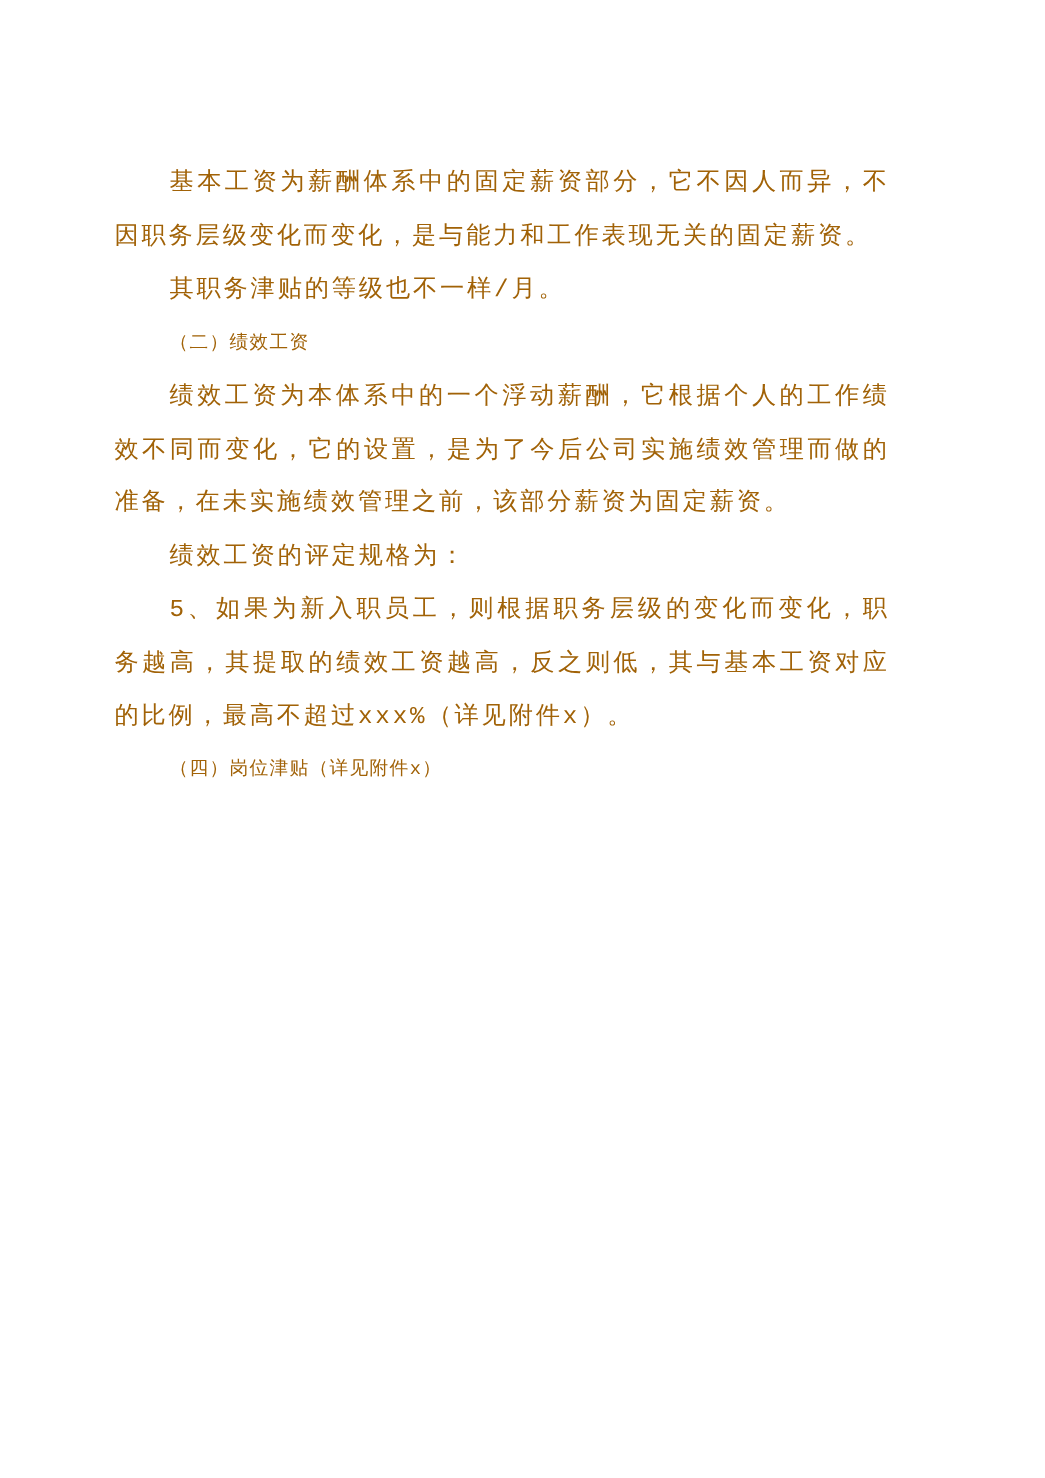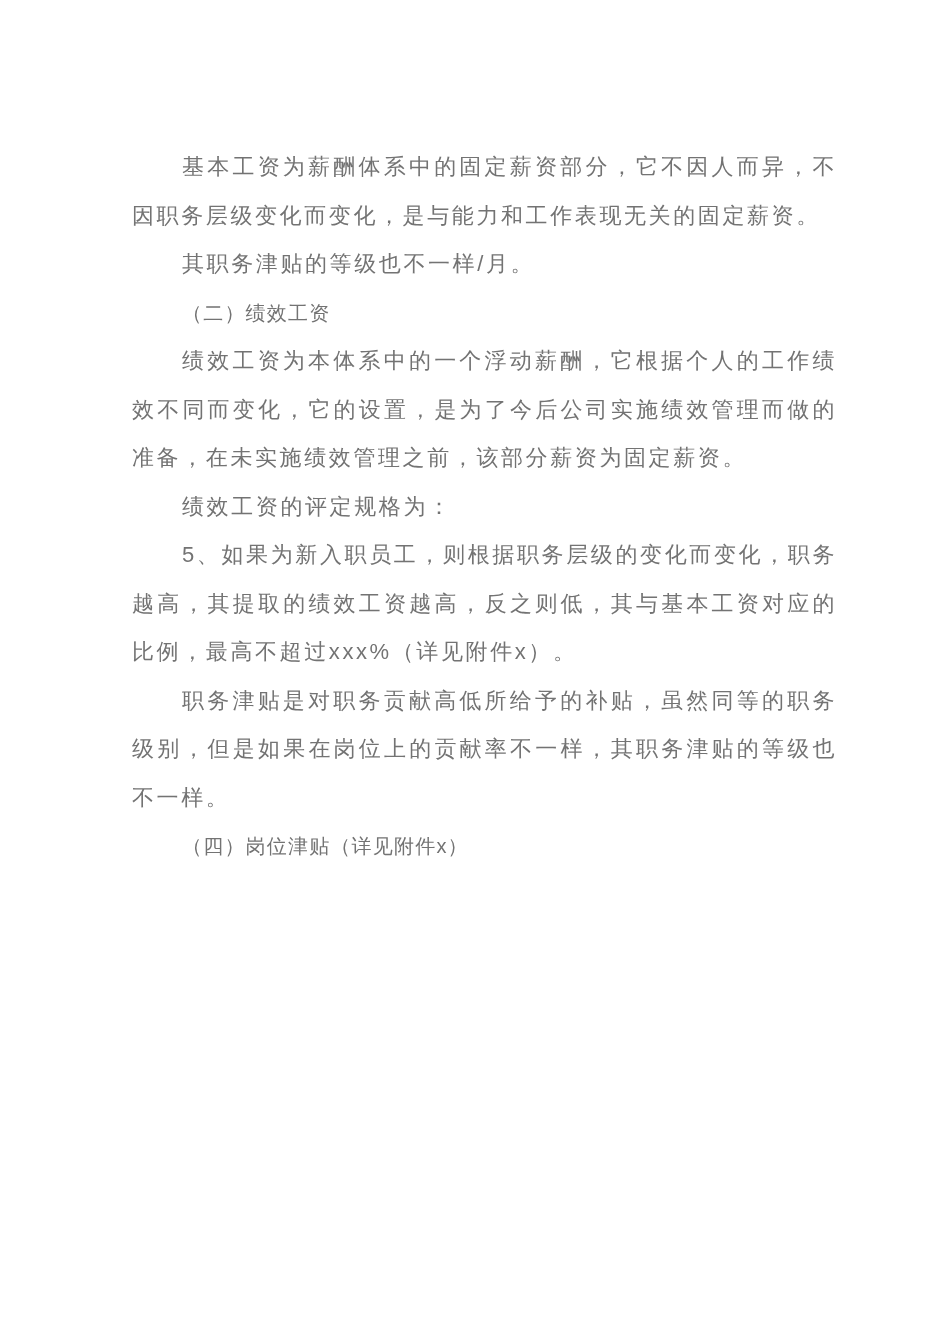--- a/index.html
+++ b/index.html
@@ -1,47 +1,46 @@
 <!DOCTYPE html>
 <html><head>
   <meta charset="utf-8">
   <style>
     html, body { margin: 0; padding: 0; background: #ffffff; }
     body { width: 950px; height: 1344px; position: relative; overflow: hidden; }
     .page {
       position: absolute;
-      left: 132px;
+      left: 104px;
       top: 143px;
       width: 705px;
-      font-family: Liberation Sans, sans-serif;
+      font-family: Liberation Mono, monospace;
       font-size: 22px;
-      color: #737373;
+      color: #a16207;
       line-height: 48.5px;
       letter-spacing: 2.6px;
     }
     .p {
       margin: 0;
       text-indent: 50px;
       text-align: justify;
       text-align-last: left;
       word-break: break-all;
     }
     .h {
       margin: 0;
       text-indent: 50px;
       font-weight: normal;
-      font-size: 20px;
+      font-size: 17px;
     }
     .h.tight { letter-spacing: 1.2px; }
   </style>
 </head>
 <body>
 
 <div class="page">
   <p class="p">基本工资为薪酬体系中的固定薪资部分，它不因人而异，不因职务层级变化而变化，是与能力和工作表现无关的固定薪资。</p>
   <p class="p">其职务津贴的等级也不一样/月。</p>
   <p class="h tight">（二）绩效工资</p>
   <p class="p">绩效工资为本体系中的一个浮动薪酬，它根据个人的工作绩效不同而变化，它的设置，是为了今后公司实施绩效管理而做的准备，在未实施绩效管理之前，该部分薪资为固定薪资。</p>
   <p class="p">绩效工资的评定规格为：</p>
   <p class="p">5、如果为新入职员工，则根据职务层级的变化而变化，职务越高，其提取的绩效工资越高，反之则低，其与基本工资对应的比例，最高不超过xxx%（详见附件x）。</p>
-  <p class="p">职务津贴是对职务贡献高低所给予的补贴，虽然同等的职务级别，但是如果在岗位上的贡献率不一样，其职务津贴的等级也不一样。</p>
   <p class="h tight">（四）岗位津贴（详见附件x）</p>
 </div>
 
 </body></html>

